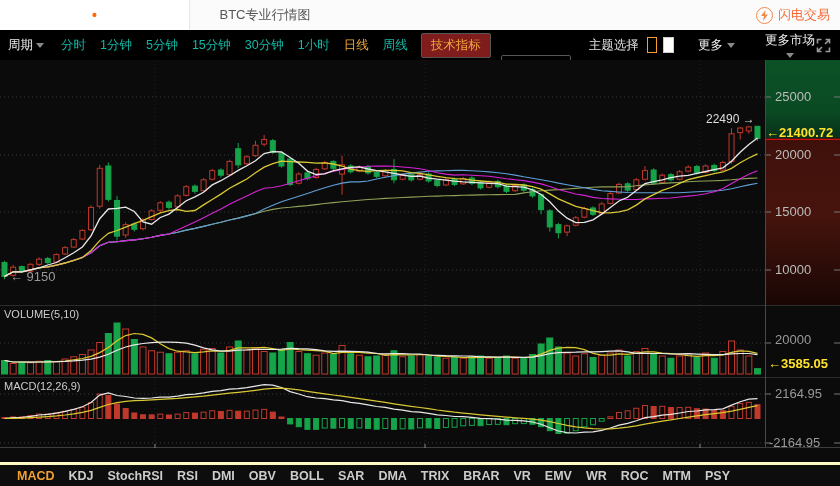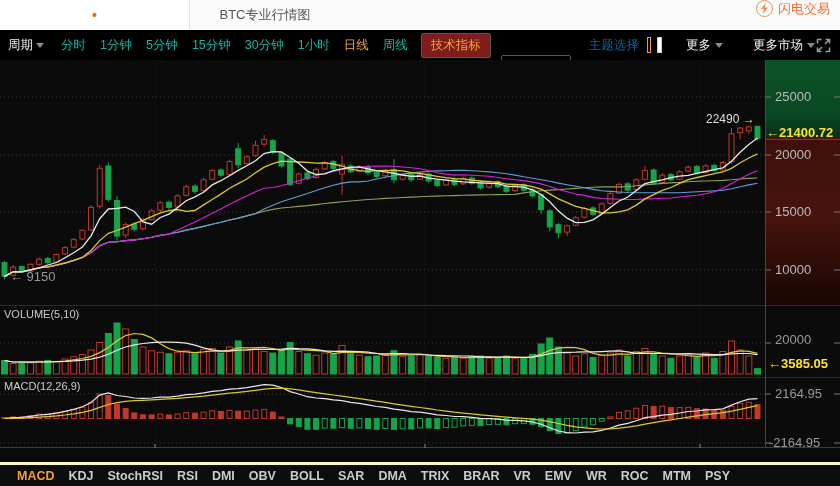--- a/index.html
+++ b/index.html
@@ -9,44 +9,44 @@
 
   
   .tabbar { height:30px; background:#fbfbfb; display:flex; align-items:stretch; }
   .tab-active { width:190px; background:#fff; border-right:1px solid #e6e6e6;
     display:flex; align-items:center; justify-content:center; gap:6px;
     color:#ff6600; font-size:13px; font-weight:bold; cursor:pointer; }
   .tab-active .dot { color:#ff6600; font-size:14px; line-height:1; }
   .tab-inactive { width:150px; display:flex; align-items:center; justify-content:center;
     color:#555; font-size:13px; cursor:pointer; }
   .tab-spacer { flex:1; }
-  .lightning { display:flex; align-items:flex-start; gap:5px; margin-right:10px;
+  .lightning { display:flex; align-items:center; gap:5px; margin-right:10px;
     color:#f26b35; font-size:13px; cursor:pointer; }
   .bolt-circle { width:17px; height:17px; border:1.5px solid #f28a4b; border-radius:50%;
     display:flex; align-items:center; justify-content:center; }
 
   
   .toolbar { height:30px; background:#000; display:flex; align-items:center;
     font-size:12.5px; color:#ddd; }
   .tb-item { cursor:pointer; white-space:nowrap; }
   .period-menu { margin-left:8px; color:#eee; display:flex; align-items:center; gap:3px; }
   .caret { width:0; height:0; border-left:4px solid transparent; border-right:4px solid transparent;
     border-top:5px solid #8a8a8a; display:inline-block; }
   .periods { display:flex; gap:14px; margin-left:17px; }
   .periods .tb-item { color:#14b8a6; }
   .periods .tb-item.active { color:#f0a63c; }
   .btn { border:1px solid #555; padding:3px 9px; border-radius:2px; }
   .btn-indicator { margin-left:13px; background:#7f1d1d; color:#f0a63c; }
   .btn-draw { margin-left:10px; background:#000; color:#ddd;margin-top:45px; }
-  .theme-label { margin-left:18px; color:#0369a1; }
+  .theme-label { margin-left:18px; color:#e5e5e5; }
   .swatch { width:16px; height:16px; display:inline-block; cursor:pointer; }
   .swatch-black { margin-left:8px; background:#000; border:1px solid #f0a030; }
   .swatch-white { margin-left:6px; background:#fff; border:1px solid #ccc; }
   .more-menu { margin-left:24px; display:flex; align-items:center; gap:4px; color:#eee; }
-  .market-menu { margin-left:30px; display:flex; align-items:center; gap:4px; color:#eee; }
+  .market-menu { margin-left:30px; display:flex; align-items:center; gap:4px; color:#eee;flex-direction:column; }
   .expand { margin-left:auto; margin-right:8px; cursor:pointer; display:flex; }
 
   
   .chartwrap { position:relative; width:840px; height:402px; background:#0b0b0b; }
   .chartwrap svg { position:absolute; left:0; top:0; }
   .lbl { position:absolute; color:#999; font-size:13px; line-height:13px; white-space:nowrap; }
   .lbl-price { color:#bbb; }
   .lbl-cur { color:#ffe32b; font-weight:bold; }
   .lbl-anno { color:#ddd; font-size:12px; }
   .pane-title { position:absolute; color:#ccc; font-size:11px; }

